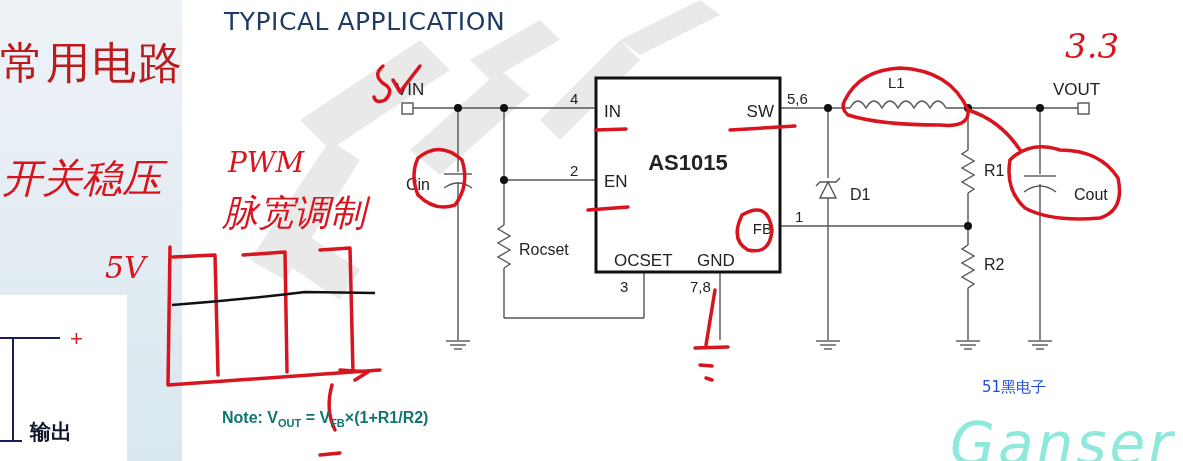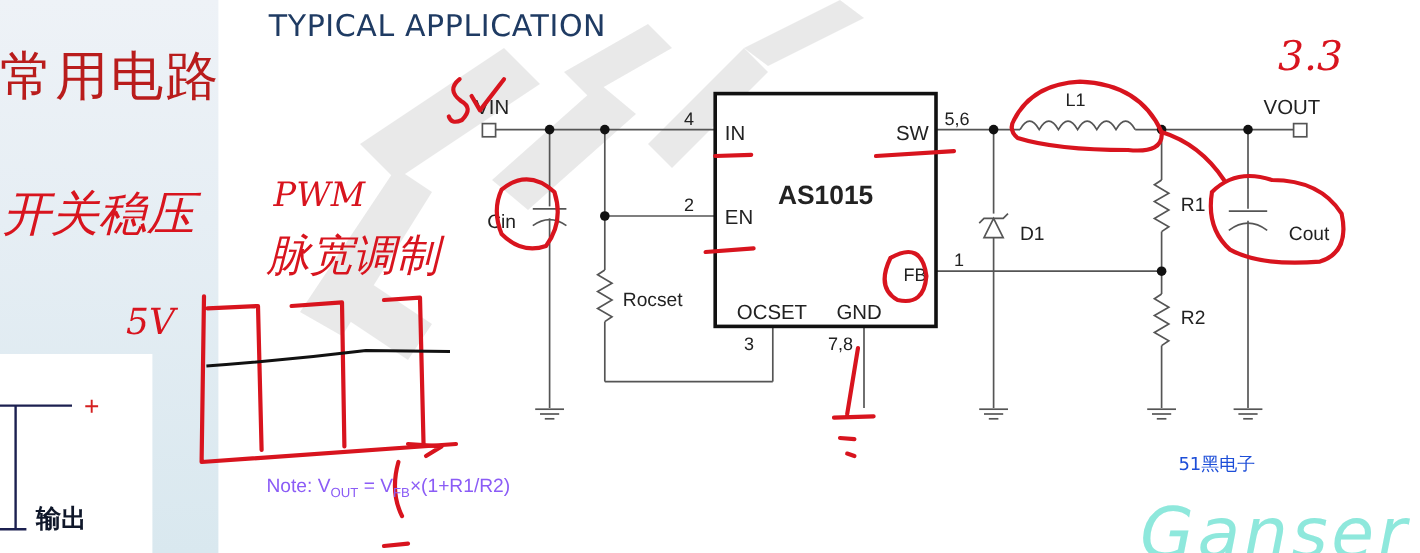--- a/index.html
+++ b/index.html
@@ -6,21 +6,21 @@
   body { width: 1183px; height: 461px; overflow: hidden; background: #ffffff; position: relative; font-family: "Liberation Sans", sans-serif; }
   .left-panel { position: absolute; left: 0; top: 0; width: 182px; height: 461px; background: linear-gradient(180deg, #eef2f7 0%, #e6eef4 40%, #d9e8ef 100%); }
   .left-card { position: absolute; left: 0; top: 295px; width: 127px; height: 166px; background: #ffffff; }
   .left-title { position: absolute; left: 0; top: 34px; font-size: 44px; color: #b91c1c; letter-spacing: 2px; font-family: "DejaVu Sans", sans-serif; }
   .typ-title { position: absolute; left: 224px; top: 7px; font-size: 25px; font-weight: normal; color: #1f3b63; letter-spacing: 0.5px; font-family: "DejaVu Sans", sans-serif; }
   .watermark { position: absolute; left: 0; top: 0; width: 1183px; height: 461px; pointer-events: none; }
   svg.main { position: absolute; left: 0; top: 0; }
   .lbl { font-family: "Liberation Sans", sans-serif; fill: #222; }
   .brand { position: absolute; left: 968px; top: 378px; font-size: 15px; color: #1d4ed8; font-family: "DejaVu Sans", sans-serif; margin-left: 14px; }
   .ganser { position: absolute; left: 950px; top: 392px; font-size: 58px; color: #8ee8dc; font-family: "DejaVu Sans", sans-serif; font-style: italic; letter-spacing: 3px; margin-top: 18px; }
-  .note { position: absolute; left: 222px; top: 397px; font-size: 16px; color: #8b5cf6; }
+  .note { position: absolute; left: 222px; top: 409px; font-size: 16px; color: #0f766e; font-weight: bold; }
   .note sub { font-size: 11px; }
   .out-label { position: absolute; left: 30px; top: 418px; font-size: 21px; color: #0f172a; font-family: "DejaVu Sans", sans-serif; font-weight: bold; }
 </style>
 </head>
 <body>
 
 <div class="left-panel"></div>
 <div class="left-card"></div>
 <div class="left-title">常用电路</div>
 <div class="typ-title">TYPICAL APPLICATION</div>

